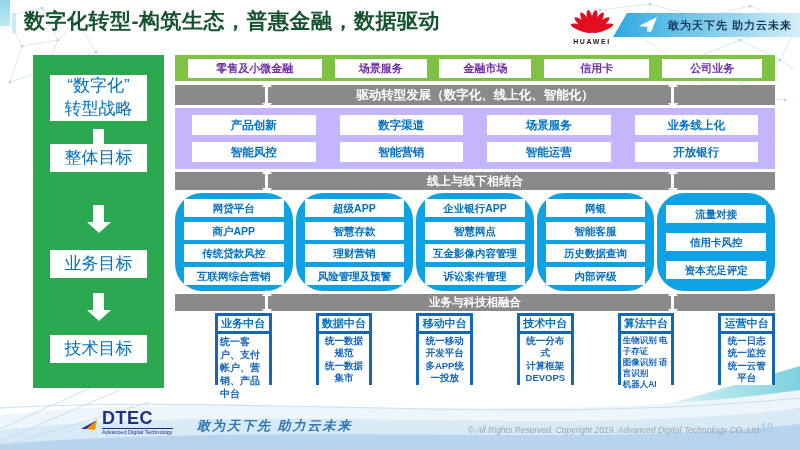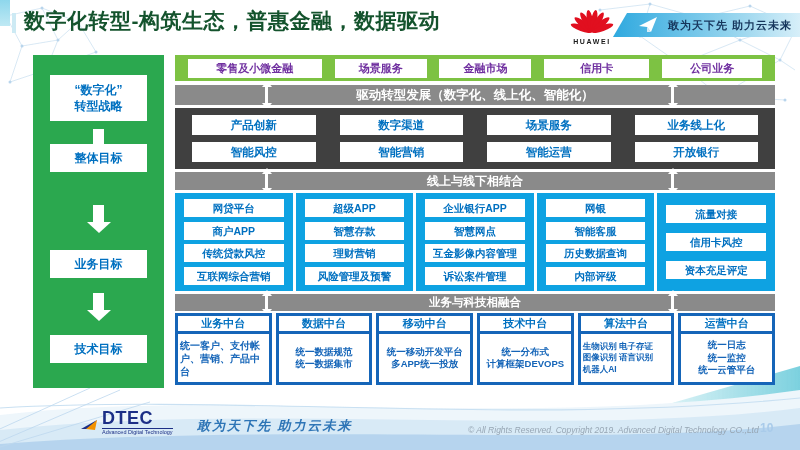--- a/index.html
+++ b/index.html
@@ -24,21 +24,21 @@
     display:flex; align-items:center; }
   .banner-text { color:#16365c; font-size:11px; font-weight:700; letter-spacing:1px; white-space:nowrap; }
   .plane { margin:0 10px 0 26px; }
 
   
   .net { pointer-events:none; opacity:.8; }
 
   
   .sidebar { left:33px; top:55px; width:131px; height:333px; background:#2ba84f; }
   .sb-box { position:absolute; left:17px; width:97px; background:#fff;
-    color:#0070c0; font-weight:700; font-size:12px; text-align:center;
+    color:#0070c0; font-weight:400; font-size:17px; text-align:center;
     display:flex; align-items:center; justify-content:center;
     white-space:pre-line; line-height:1.35; }
   .dn-arrow { position:absolute; left:50%; transform:translateX(-50%); width:24px; }
   .dn-arrow .shaft { width:11px; height:17px; background:#fff; margin:0 auto; }
   .dn-arrow .head { width:0; height:0; margin:0 auto;
     border-left:12px solid transparent; border-right:12px solid transparent;
     border-top:11px solid #fff; }
 
   
   .band-green { left:175px; top:55px; width:600px; height:26px; background:#7dc243;
@@ -55,37 +55,37 @@
     display:flex; flex-direction:column; align-items:center; }
   .ud-arrow::before { content:""; width:0; height:0;
     border-left:5px solid transparent; border-right:5px solid transparent;
     border-bottom:6px solid #fff; }
   .ud-arrow::after { content:""; width:0; height:0;
     border-left:5px solid transparent; border-right:5px solid transparent;
     border-top:6px solid #fff; }
   .ud-arrow .shaft { width:3px; flex:1; background:#fff; }
   .ud-l { left:86px; } .ud-r { left:492px; }
 
-  .yellow-panel { left:175px; top:108px; width:600px; height:61px; background:#404040;
+  .yellow-panel { left:175px; top:108px; width:600px; height:61px; background:#c4b5fd;
     display:grid; grid-template-columns:repeat(4,1fr); column-gap:24px; row-gap:7px;
     padding:7px 17px; }
   .cap-box { background:#fff; color:#0070c0; font-weight:700; font-size:11.5px;
     display:flex; align-items:center; justify-content:center; }
 
   .cyan-panel { left:175px; top:193px; width:600px; height:98px;
     display:flex; gap:3px; }
   .cyan-col { flex:1; background:#0ea2e2; display:flex; flex-direction:column;
-    justify-content:space-evenly; padding:2px 1px; }
+    justify-content:space-evenly; padding:2px 1px;border-radius:27px; }
   .app-box { background:#fff; color:#0070c0; font-weight:700; font-size:10.5px;
     height:18px; line-height:18px; text-align:center; margin:0 8px; white-space:nowrap; }
 
   .deep-panel { left:175px; top:313px; width:600px; height:72px;
     display:flex; gap:4px; }
   .deep-col { flex:1; background:#1565b8; padding:3px; display:flex;
-    flex-direction:column; gap:3px; }
+    flex-direction:column; gap:3px;margin-left:40px; }
   .pf-title { background:#fff; color:#0070c0; font-weight:700; font-size:11px;
     height:15px; line-height:15px; text-align:center; }
   .pf-detail { background:#fff; color:#1565b8; font-weight:700; flex:1;
     font-size:9.5px; line-height:1.3; display:flex; align-items:center;
     justify-content:center; text-align:center; white-space:pre-line; padding:1px 2px; }
   .pf-detail.left { justify-content:flex-start; text-align:left; font-size:10px; }
   .pf-detail.tiny { font-size:8.5px; text-align:left; justify-content:flex-start; }
 
   
   .dtec { left:80px; top:409px; display:flex; align-items:flex-end; gap:2px; }

